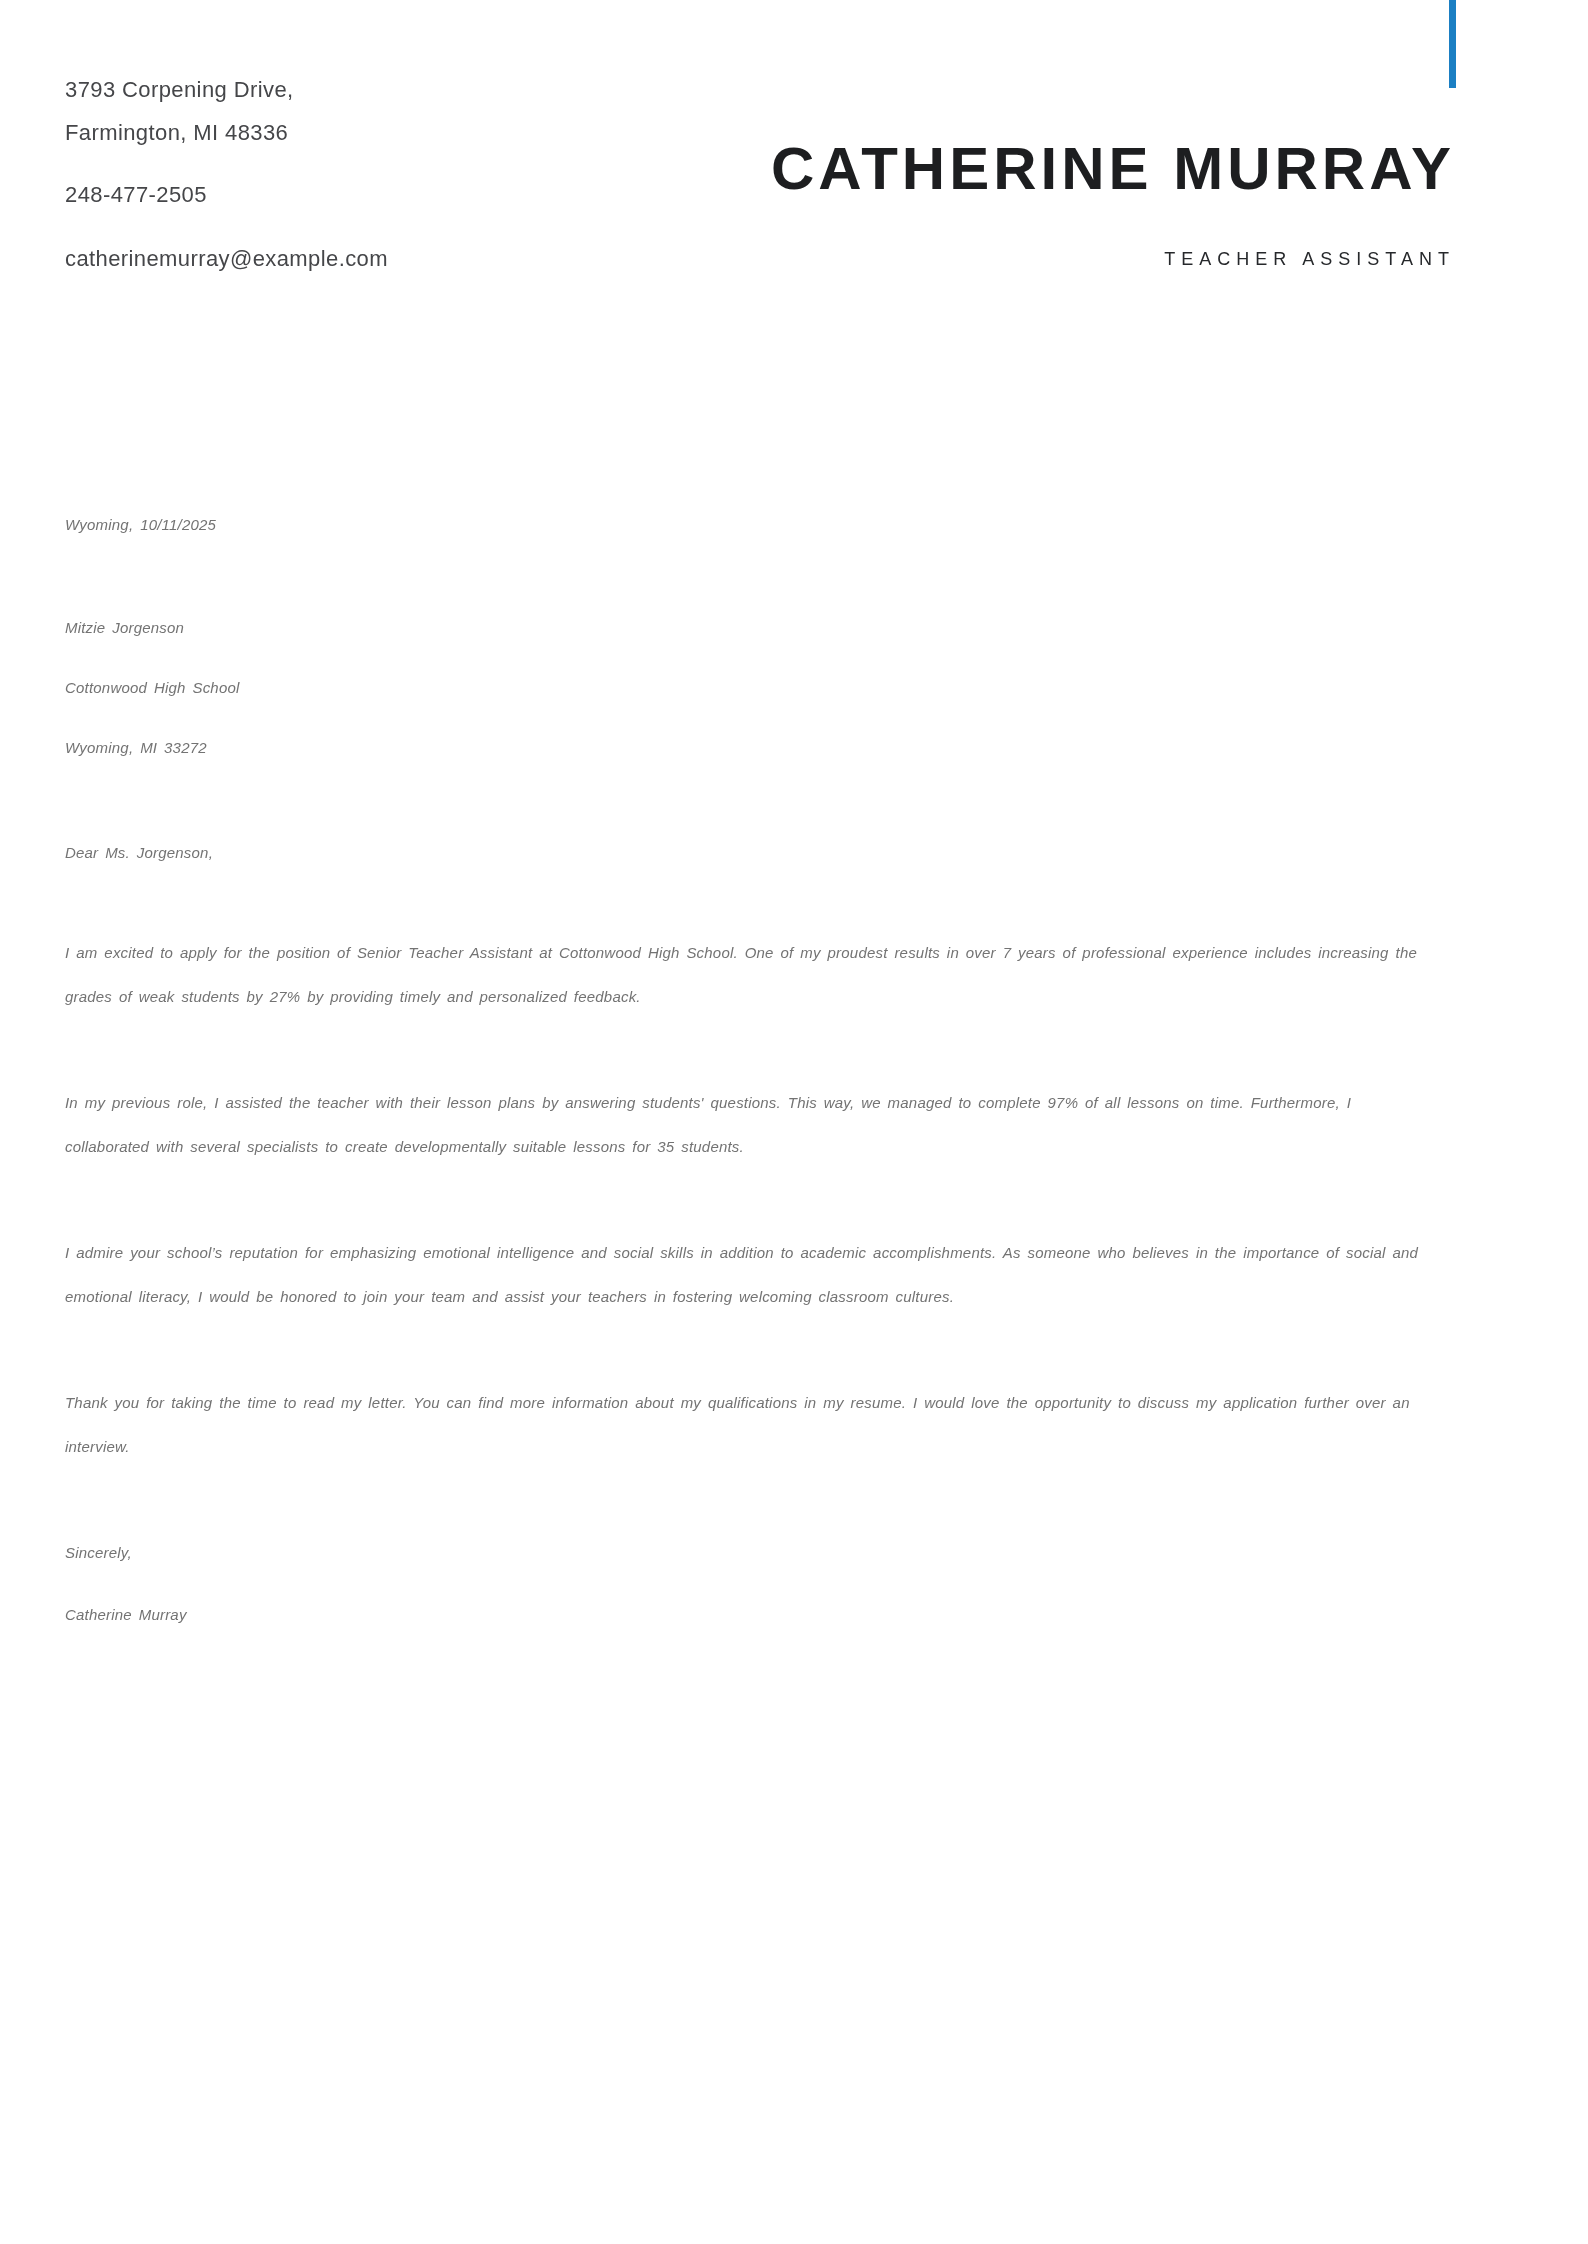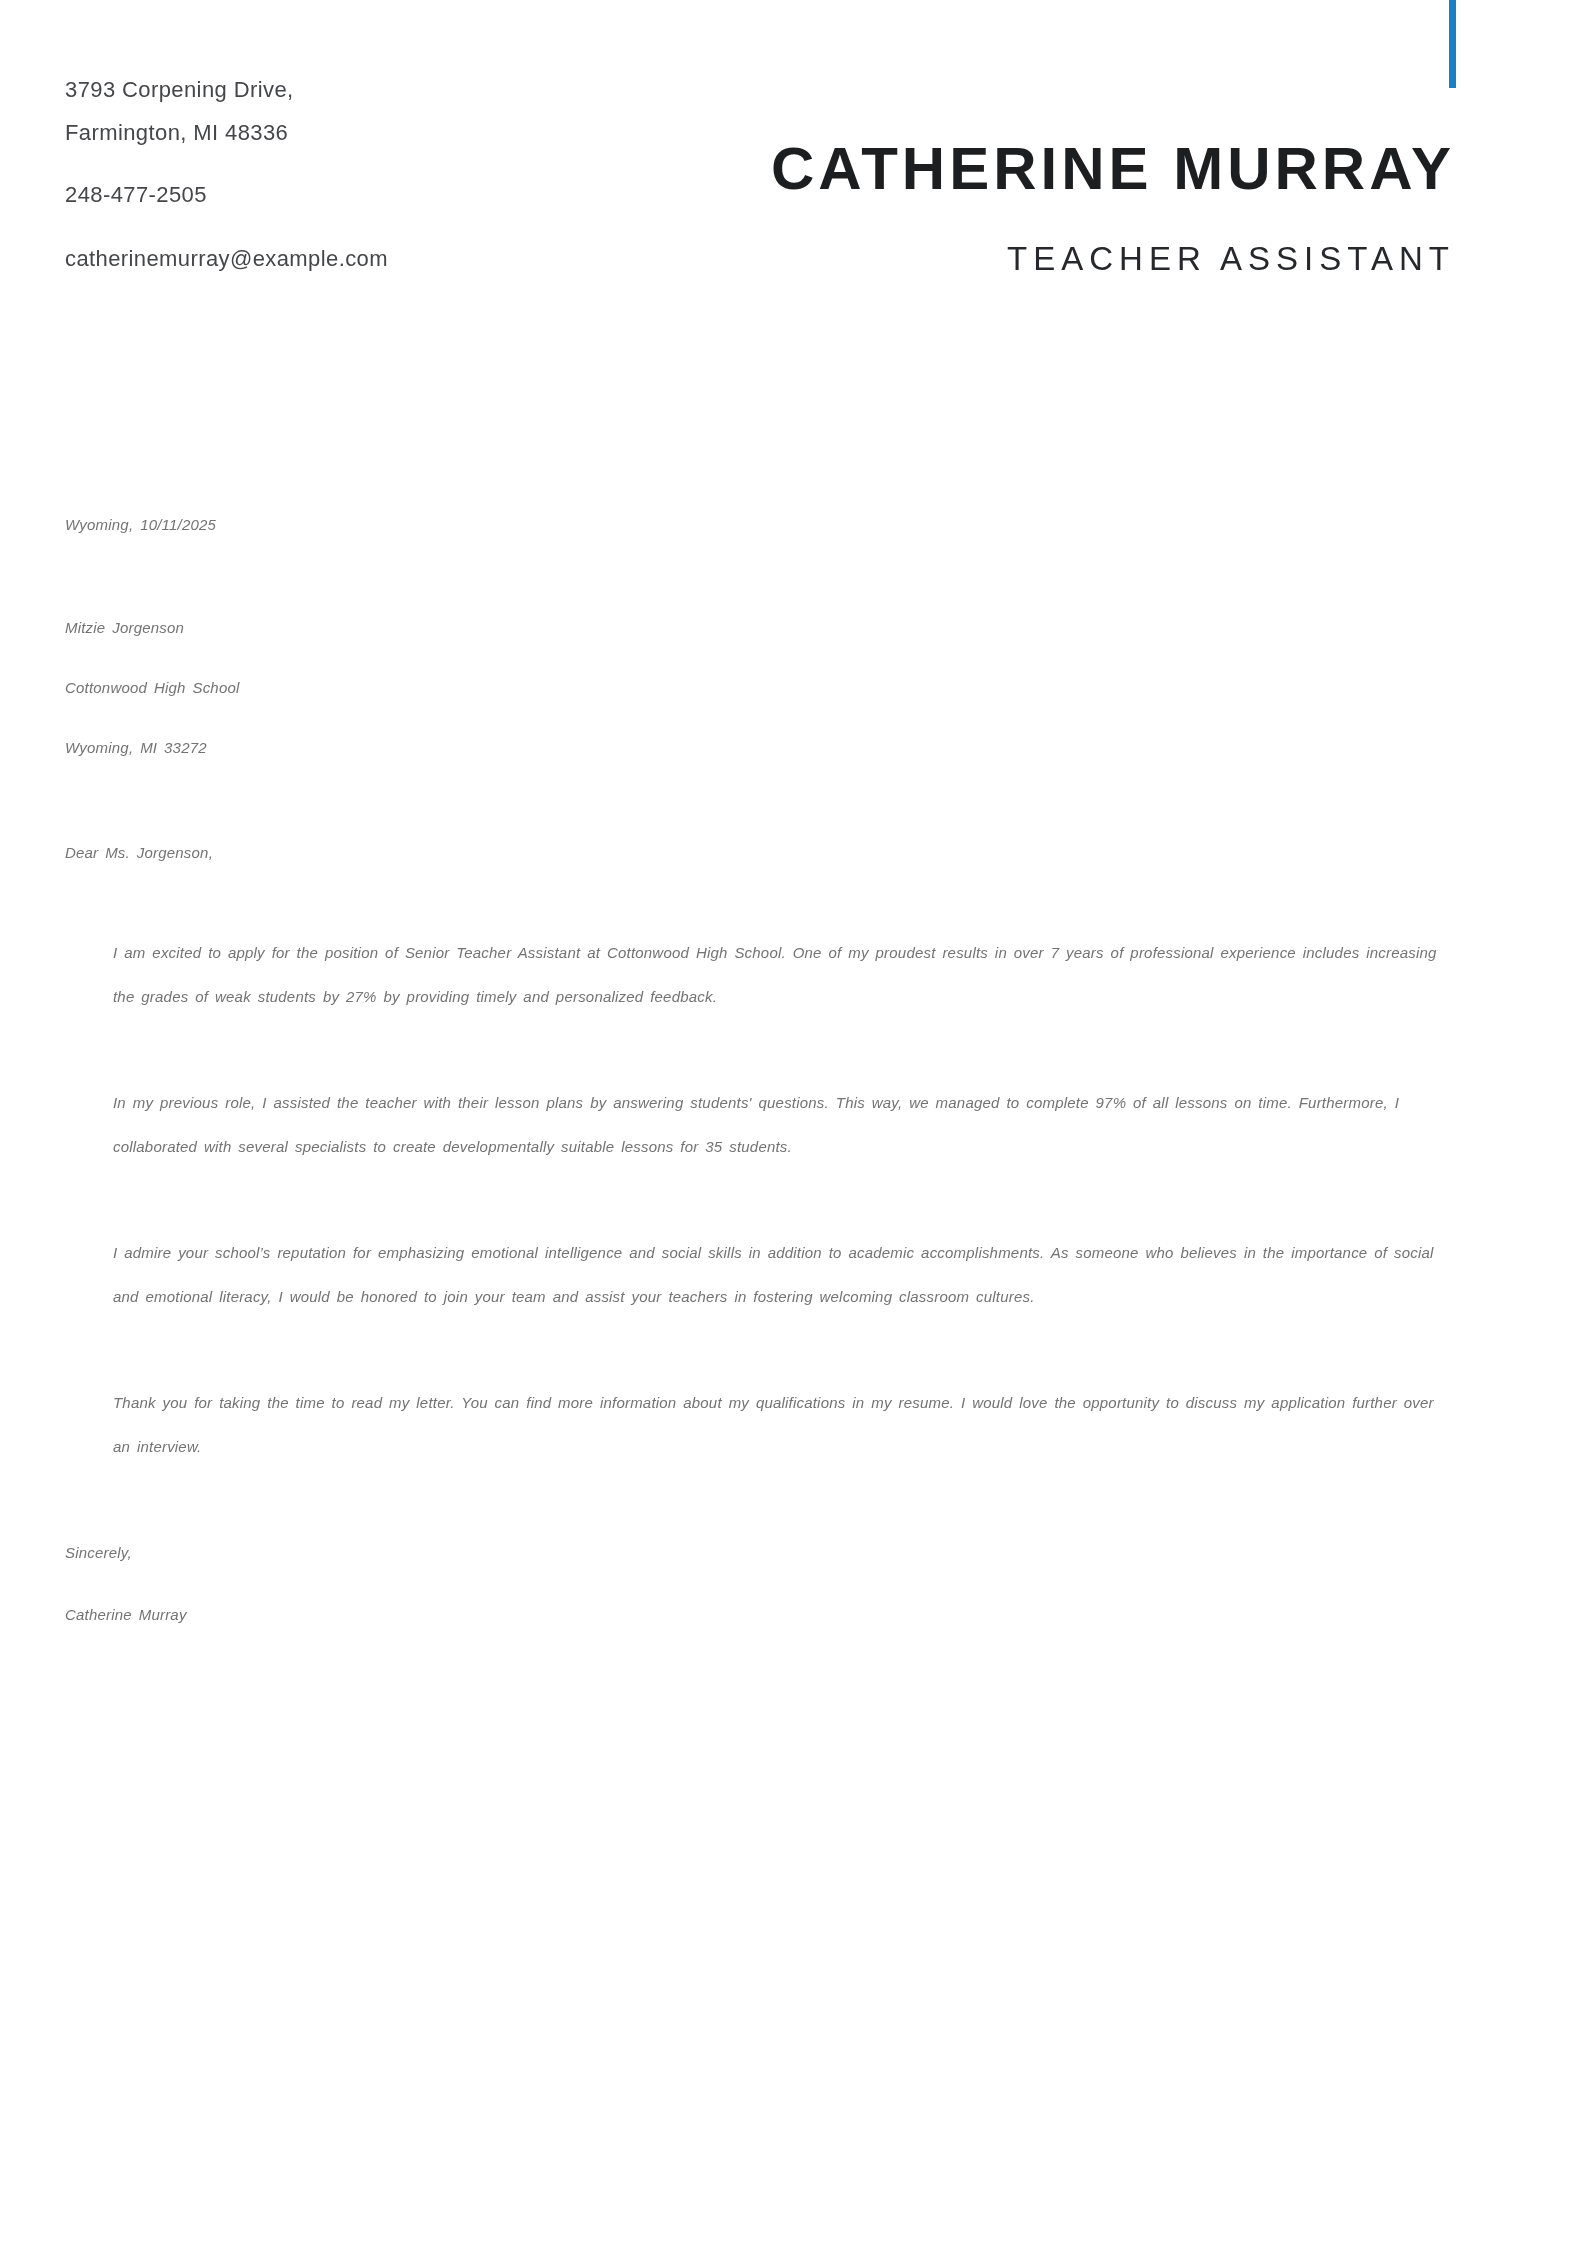--- a/index.html
+++ b/index.html
@@ -43,21 +43,21 @@
     margin-top: 138px;
     font-size: 60px;
     line-height: 62px;
     font-weight: 700;
     letter-spacing: 4px;
     color: #1d1e20;
     white-space: nowrap;
   }
   .job-title {
     margin-top: 44px;
-    font-size: 33px;
+    font-size: 18px;
     line-height: 30px;
     font-weight: 500;
     letter-spacing: 6px;
     color: #26282b;
     white-space: nowrap;
   }
   .letter {
     margin-top: 223px;
     max-width: 1372px;
     font-style: italic;
@@ -65,21 +65,21 @@
     line-height: 44px;
     color: #737373;
     letter-spacing: 0.2px;
     word-spacing: 2.5px;
   }
   .date-line { margin-bottom: 59px; }
   .recipient { margin-bottom: 61px; }
   .recipient p { margin-bottom: 16px; }
   .recipient p:last-child { margin-bottom: 0; }
   .salutation { margin-bottom: 56px; }
-  .para { margin-bottom: 62px; margin-left: 48px; }
+  .para { margin-bottom: 62px; }
   .closing { margin-bottom: 18px; }
   .signature { margin-bottom: 0; }
 </style>
 </head>
 <body>
 
 <div class="accent-bar" style="background: rgb(27, 127, 195);"></div>
 
 <div class="page">
 

